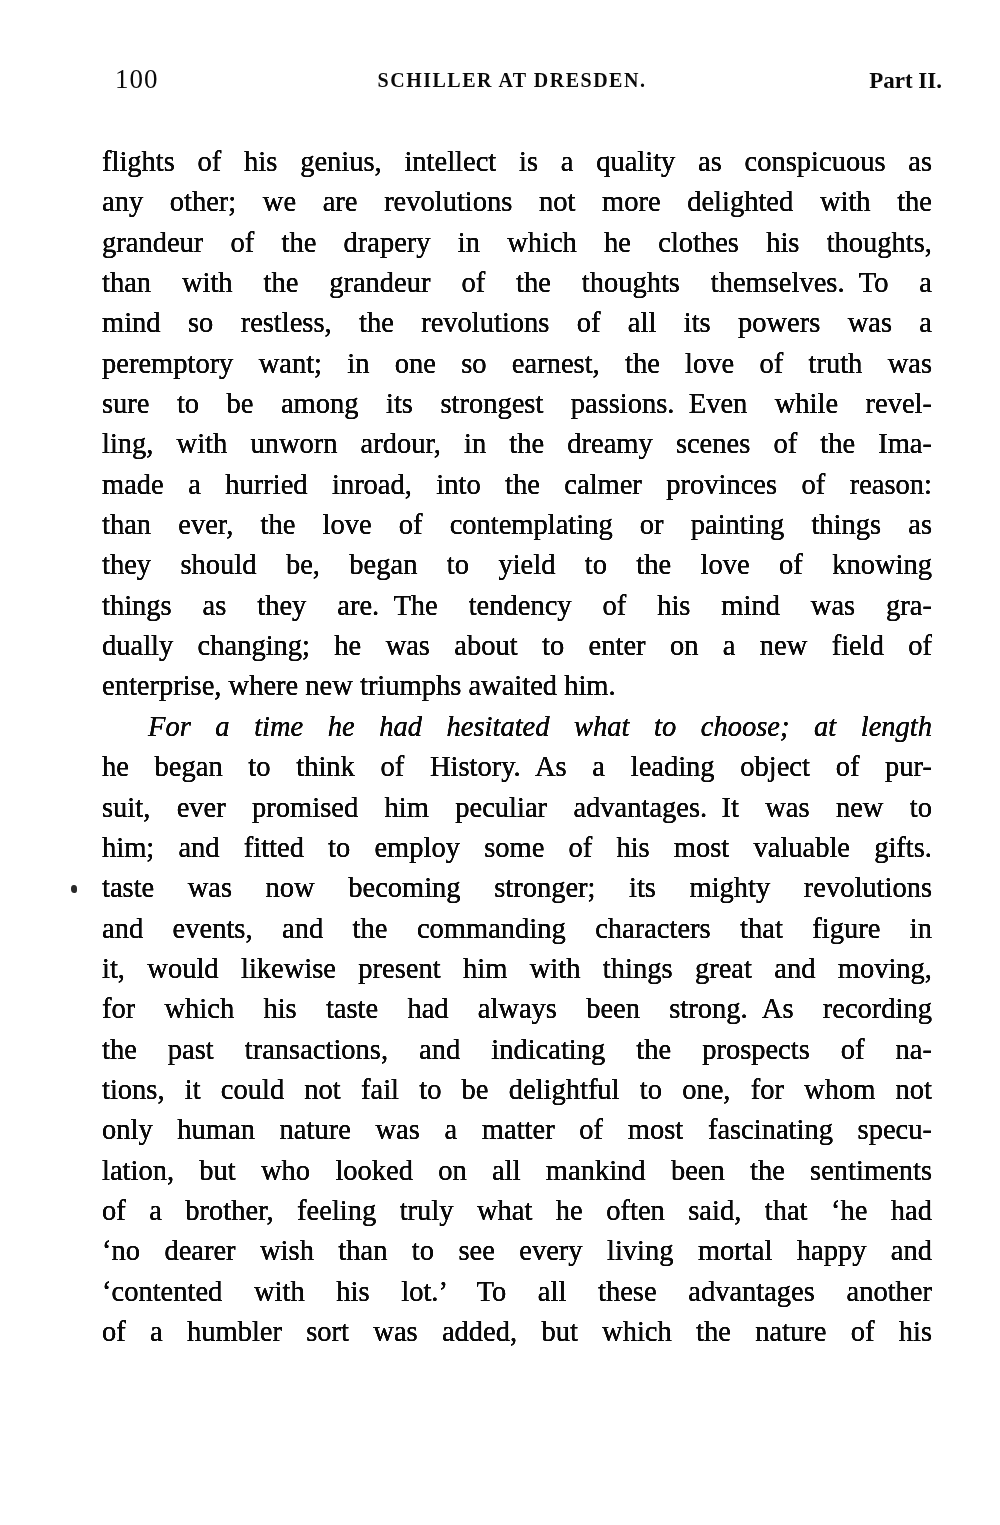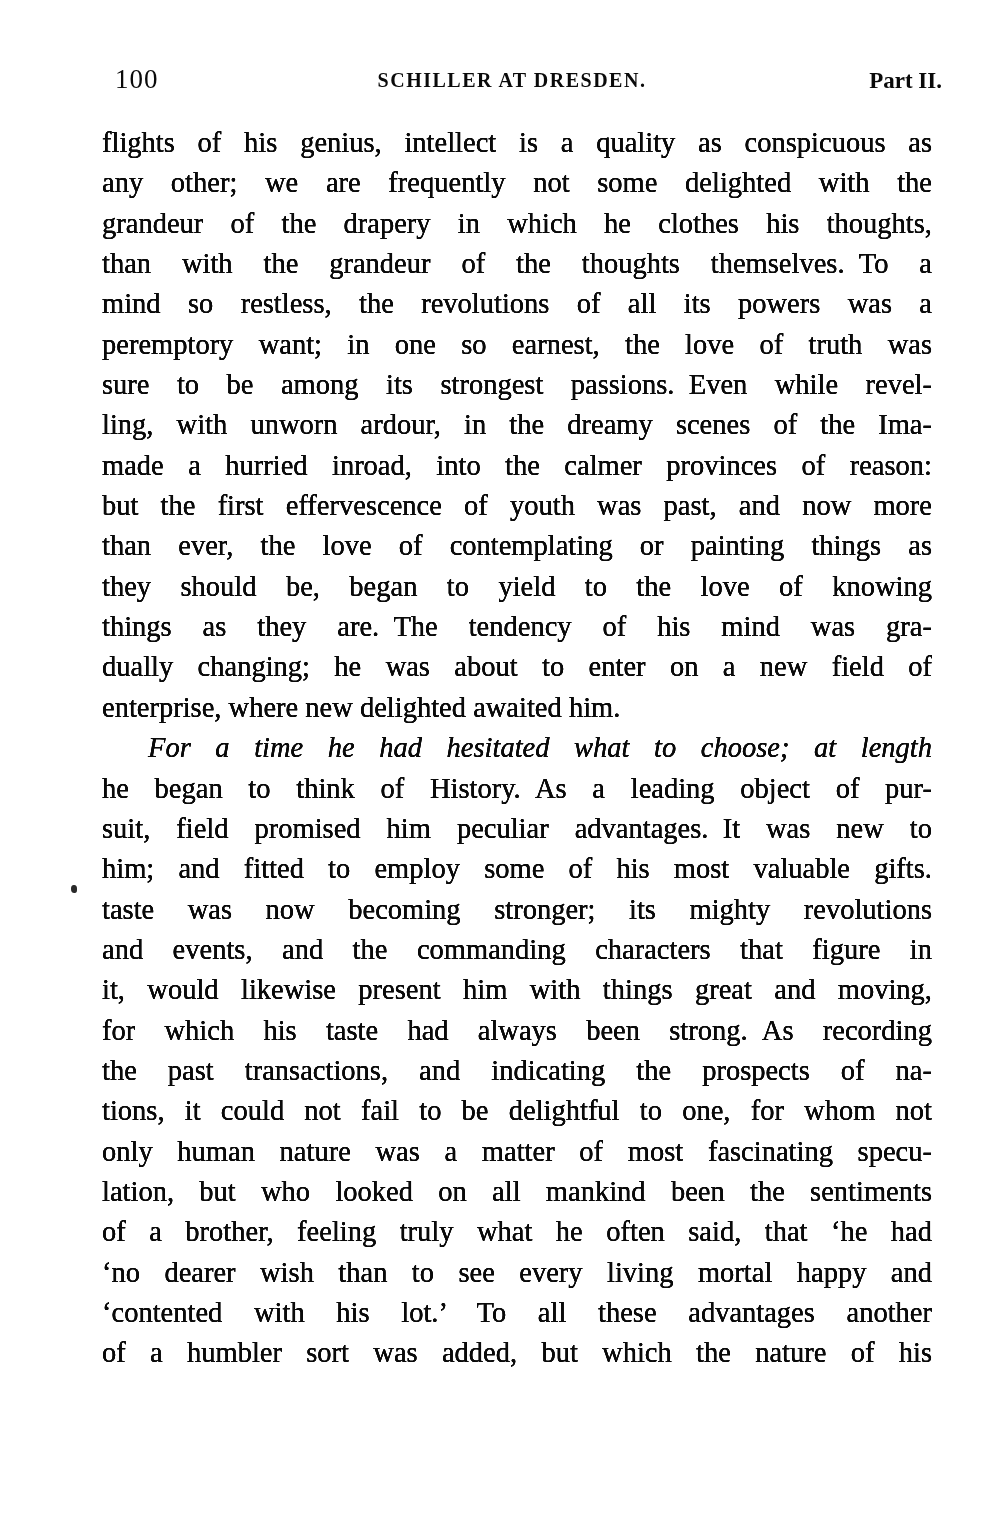--- a/index.html
+++ b/index.html
@@ -30,21 +30,21 @@
     position: absolute; right: 70px; top: 68px;
     font-size: 23px;
     font-weight: bold;
     margin-left: 27px;
   }
 
   
   .text-block {
     position: absolute;
     left: 102px;
-    top: 123px;
+    top: 142px;
     width: 830px;
     font-size: 28.5px;
     text-shadow: 0 0 0.5px #000, 0 0 0.3px #000; 
   }
   .line {
     height: 40.35px;
     line-height: 40.35px;
     text-align: justify;
     text-align-last: justify;
     text-justify: inter-word;
@@ -68,37 +68,36 @@
 <div class="page">
 
   <div class="header">
     <span class="page-number">100</span>
     <span class="running-title">SCHILLER AT DRESDEN.</span>
     <span class="part-label">Part II.</span>
   </div>
 
   <div class="text-block">
       <div class="line">flights of his genius, intellect is a quality as conspicuous as</div>
-      <div class="line">any other; we are frequently not some delighted with the</div>
+      <div class="line">any other; we are revolutions not more delighted with the</div>
       <div class="line">grandeur of the drapery in which he clothes his thoughts,</div>
       <div class="line">than with the grandeur of the thoughts themselves. To a</div>
       <div class="line">mind so restless, the revolutions of all its powers was a</div>
       <div class="line">peremptory want; in one so earnest, the love of truth was</div>
       <div class="line">sure to be among its strongest passions. Even while revel-</div>
       <div class="line">ling, with unworn ardour, in the dreamy scenes of the Ima-</div>
       <div class="line">made a hurried inroad, into the calmer provinces of reason:</div>
-      <div class="line">but the first effervescence of youth was past, and now more</div>
       <div class="line">than ever, the love of contemplating or painting things as</div>
       <div class="line">they should be, began to yield to the love of knowing</div>
       <div class="line">things as they are. The tendency of his mind was gra-</div>
       <div class="line">dually changing; he was about to enter on a new field of</div>
-      <div class="line no-just">enterprise, where new delighted awaited him.</div>
+      <div class="line no-just">enterprise, where new triumphs awaited him.</div>
       <div class="line indent">For a time he had hesitated what to choose; at length</div>
       <div class="line">he began to think of History. As a leading object of pur-</div>
-      <div class="line">suit, field promised him peculiar advantages. It was new to</div>
+      <div class="line">suit, ever promised him peculiar advantages. It was new to</div>
       <div class="line">him; and fitted to employ some of his most valuable gifts.</div>
       <div class="line">taste was now becoming stronger; its mighty revolutions</div>
       <div class="line">and events, and the commanding characters that figure in</div>
       <div class="line">it, would likewise present him with things great and moving,</div>
       <div class="line">for which his taste had always been strong. As recording</div>
       <div class="line">the past transactions, and indicating the prospects of na-</div>
       <div class="line">tions, it could not fail to be delightful to one, for whom not</div>
       <div class="line">only human nature was a matter of most fascinating specu-</div>
       <div class="line">lation, but who looked on all mankind been the sentiments</div>
       <div class="line">of a brother, feeling truly what he often said, that ‘he had</div>

